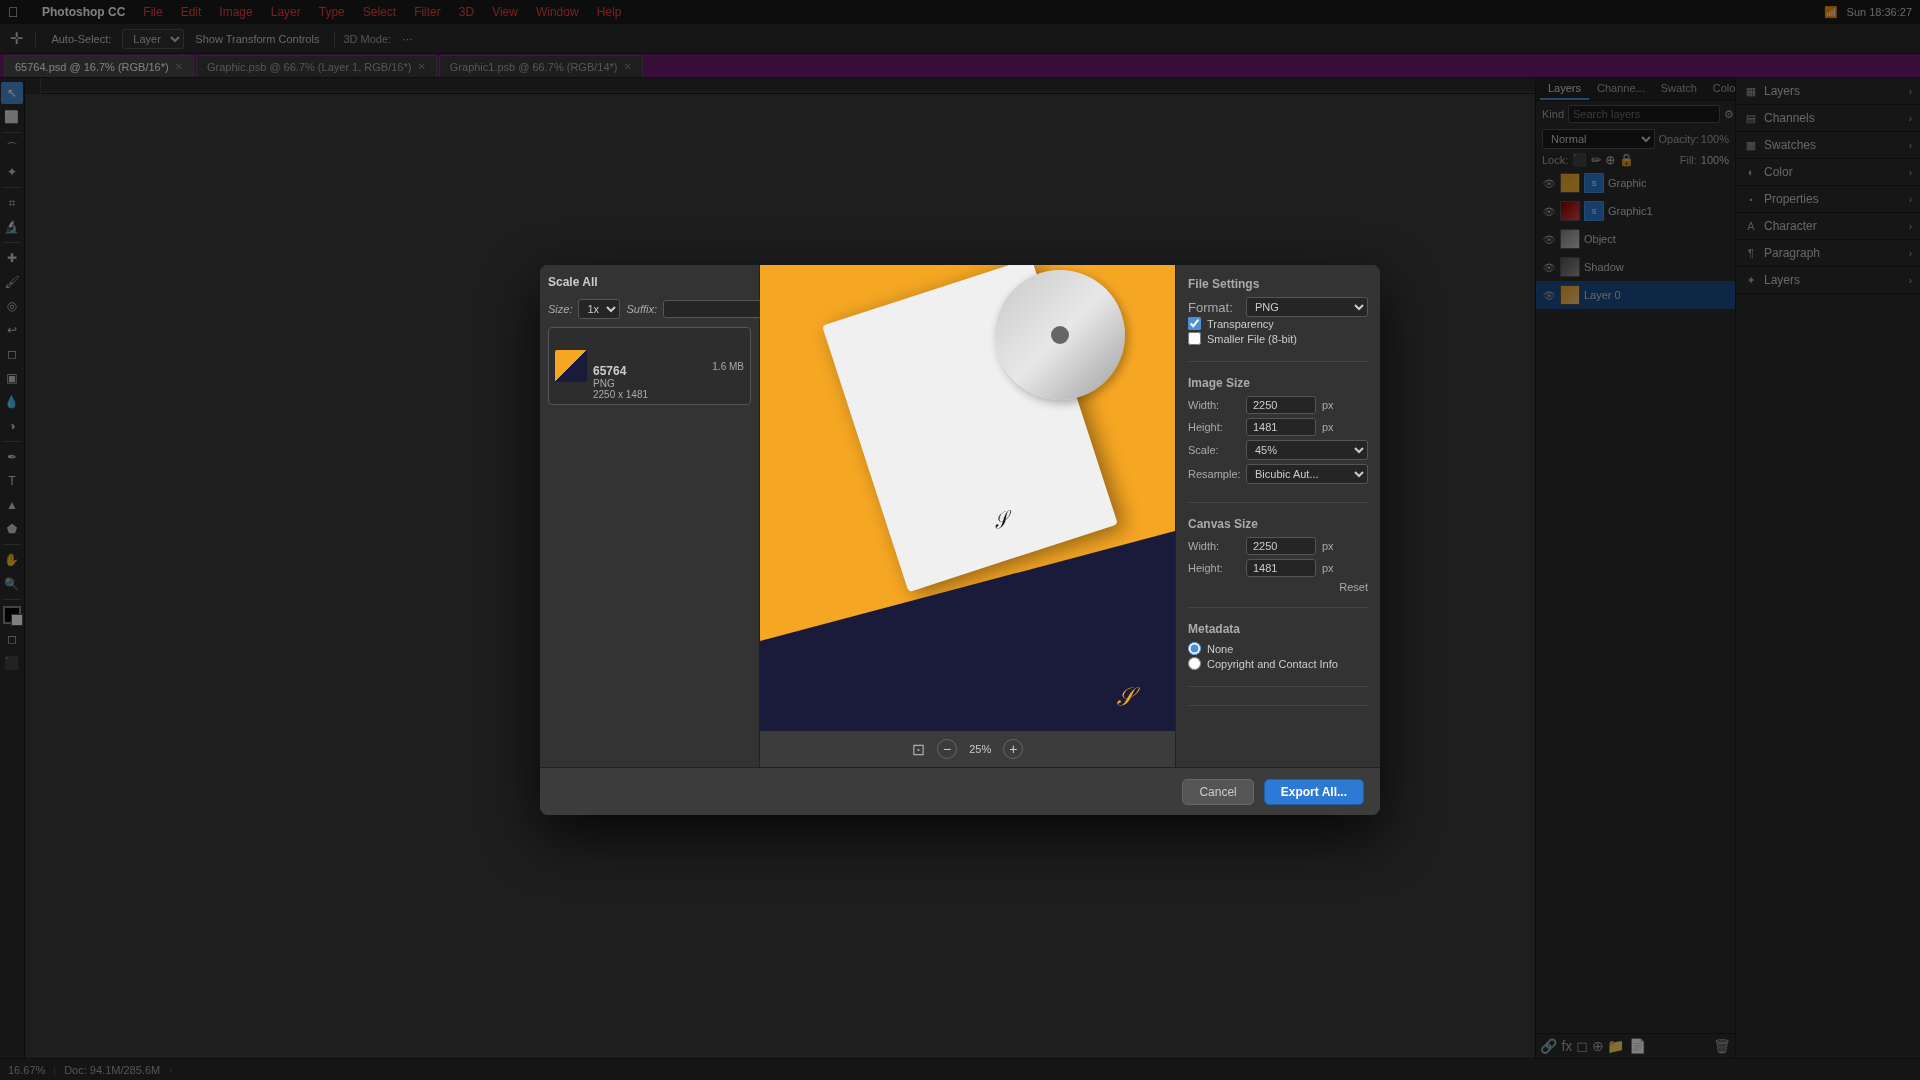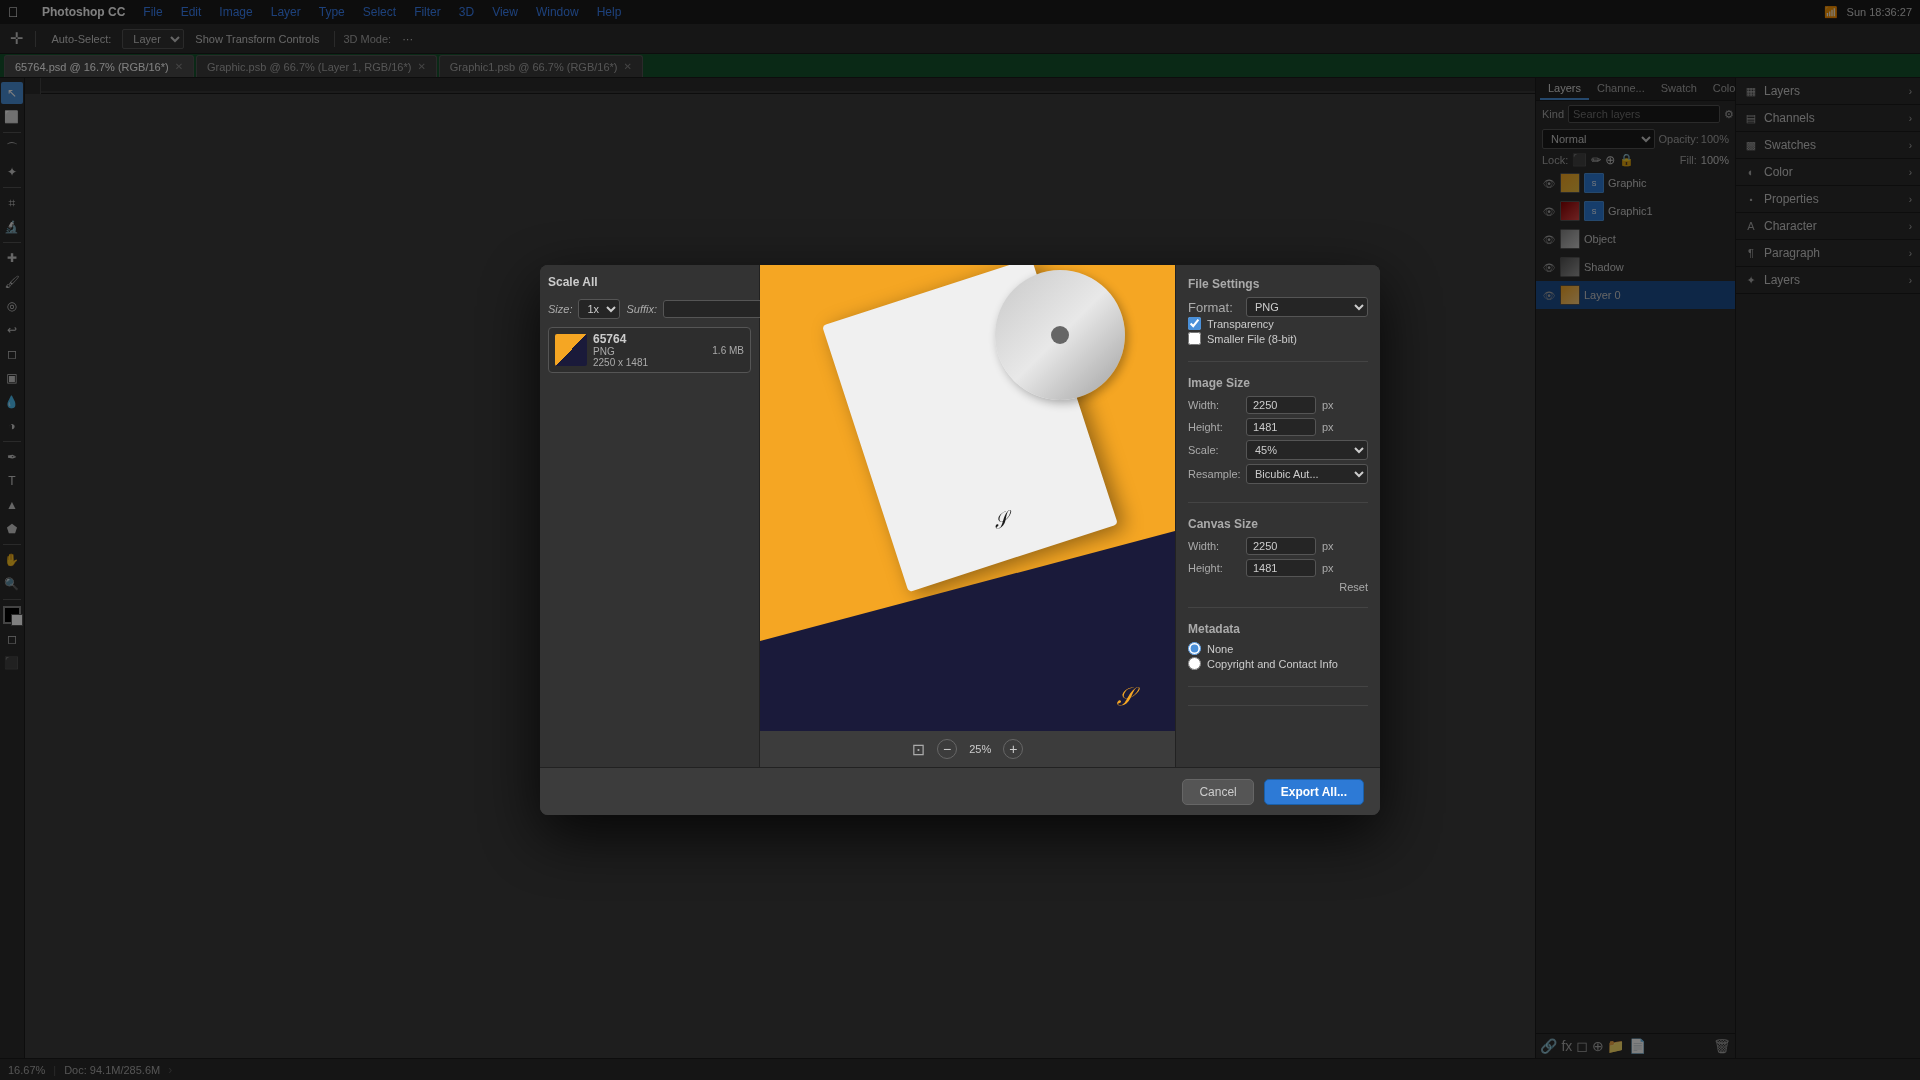--- a/index.html
+++ b/index.html
@@ -34,21 +34,21 @@
       display: flex;
       align-items: center;
     }
     .menubar-app {
       color: #fff;
       font-weight: 700;
       font-size: 12px;
       padding: 0 8px;
     }
     .menubar-item {
-      color: #3b82f6;
+      color: #ef4444;
       font-size: 12px;
       padding: 2px 8px;
       cursor: default;
     }
     .menubar-right {
       margin-left: auto;
       display: flex;
       align-items: center;
       gap: 8px;
       color: #ccc;
@@ -77,21 +77,21 @@
     .toolbar-separator {
       width: 1px;
       height: 16px;
       background: #555;
       margin: 0 4px;
     }
 
     
     #tabs {
       height: 24px;
-      background: #14532d;
+      background: #701a75;
       display: flex;
       align-items: flex-end;
       padding: 0 4px;
       gap: 2px;
       border-bottom: 1px solid #1a1a1a;
     }
     .tab {
       height: 22px;
       background: #3c3c3c;
       color: #aaa;
@@ -418,21 +418,21 @@
       background: #888;
       border-radius: 2px;
       overflow: hidden;
       flex-shrink: 0;
     }
     .file-info {
       display: flex;
       flex-direction: column;
       flex: 1;
     }
-    .file-name { font-size: 12px; color: #ccc; font-weight: 600; }
+    .file-name { font-size: 12px; color: #ccc; font-weight: 600; margin-top: 32px; }
     .file-type { font-size: 10px; color: #aaa; }
     .file-dims { font-size: 10px; color: #aaa; }
     .file-size { font-size: 10px; color: #aaa; margin-left: auto; }
 
     
     #dialog-preview {
       flex: 1;
       background: #4a4a4a;
       position: relative;
       overflow: hidden;
@@ -674,21 +674,21 @@
 <div id="tabs">
   <div class="tab active">
     <span>65764.psd @ 16.7% (RGB/16*)</span>
     <span class="tab-close">✕</span>
   </div>
   <div class="tab">
     <span>Graphic.psb @ 66.7% (Layer 1, RGB/16*)</span>
     <span class="tab-close">✕</span>
   </div>
   <div class="tab">
-    <span>Graphic1.psb @ 66.7% (RGB/16*)</span>
+    <span>Graphic1.psb @ 66.7% (RGB/14*)</span>
     <span class="tab-close">✕</span>
   </div>
 </div>
 
 <div id="main-area">
 
   <div id="tools-panel">
     <div class="tool-btn active">↖</div>
     <div class="tool-btn">⬜</div>
     <div class="tool-separator"></div>

